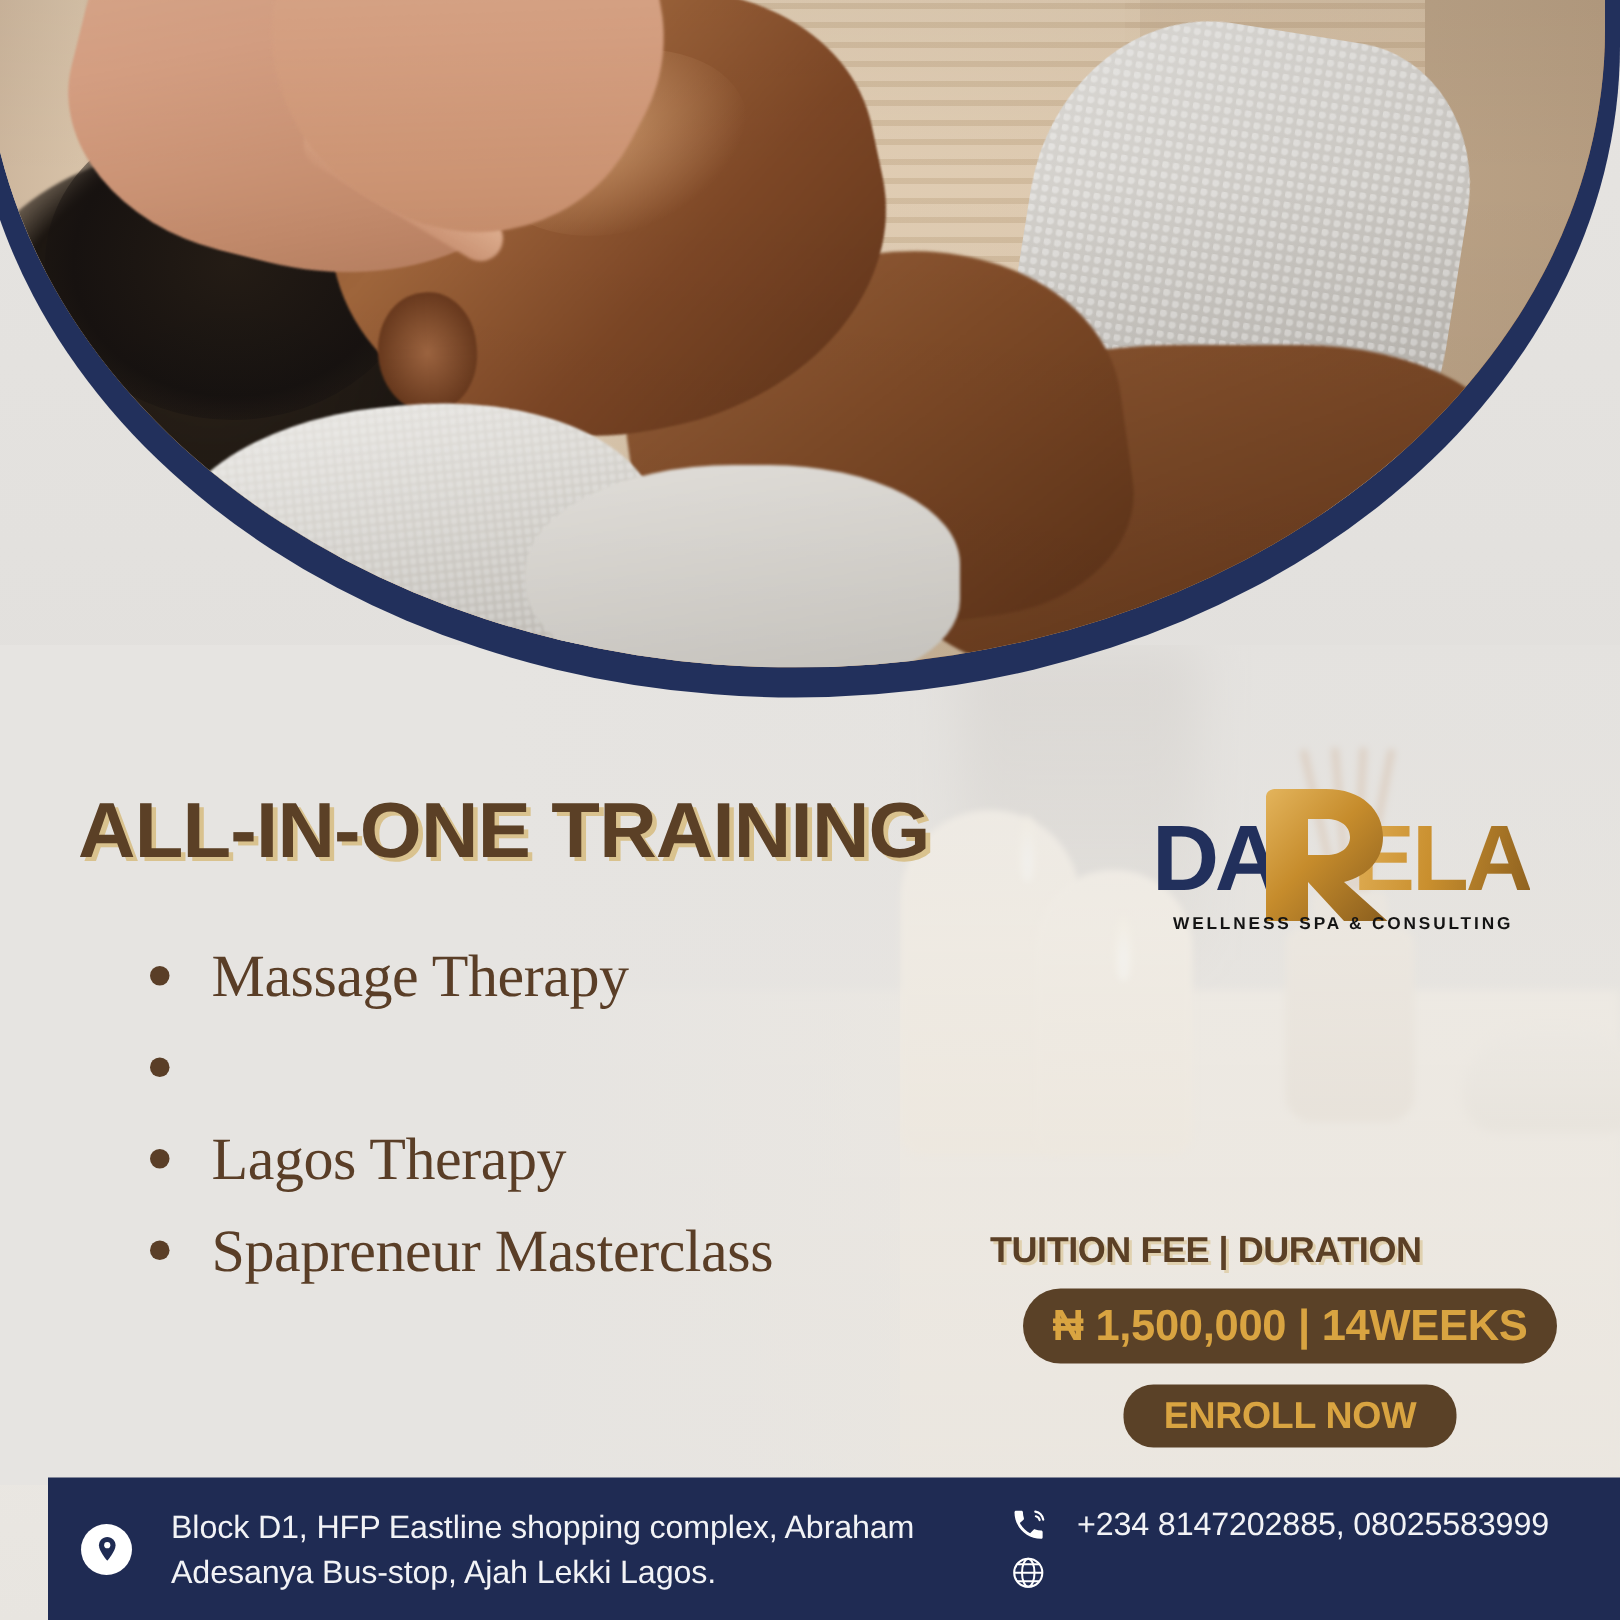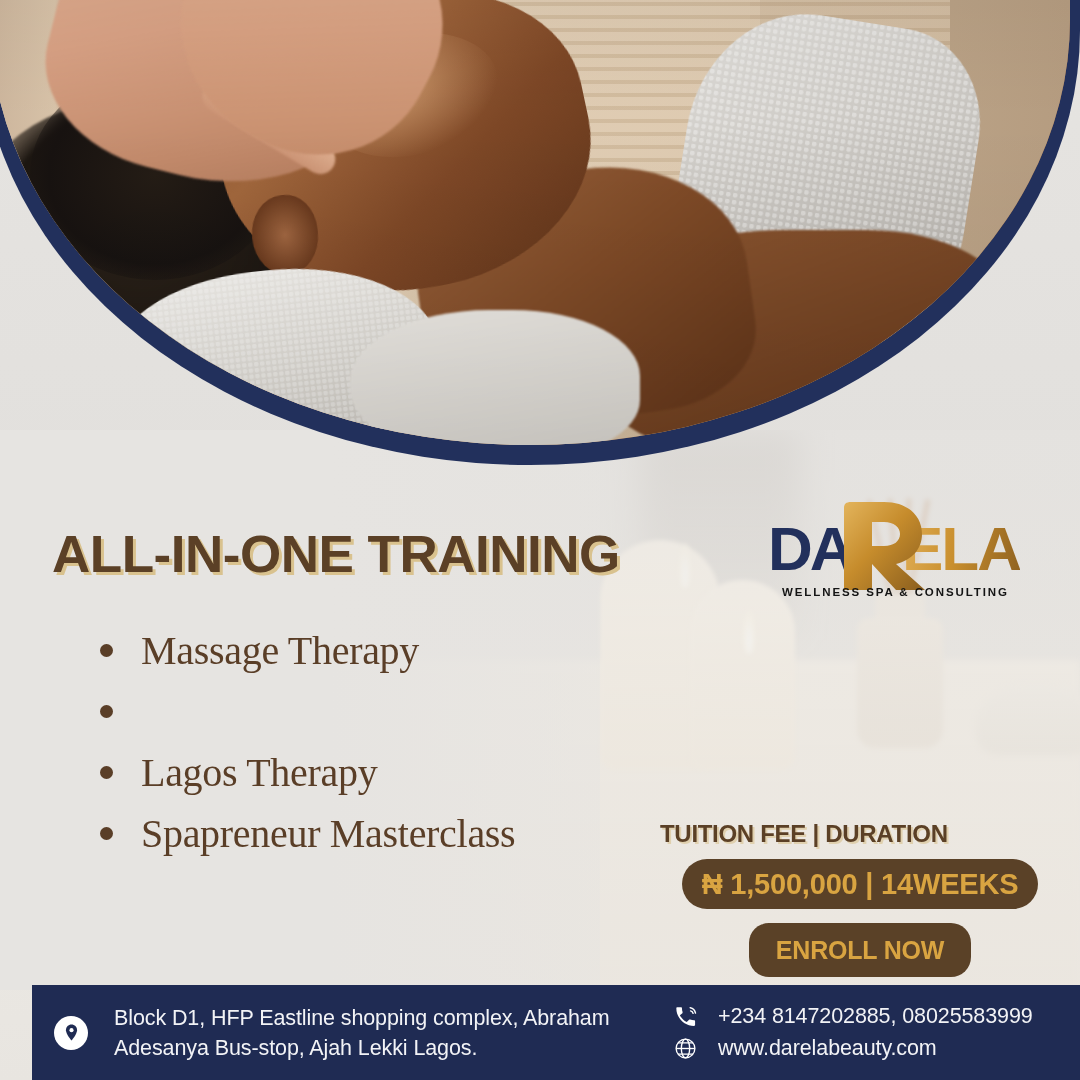--- a/index.html
+++ b/index.html
@@ -224,21 +224,21 @@
     letter-spacing:-0.5px;
     color:#5B4026;
     text-shadow:3px 3px 0 #D9C28E;
     font-stretch:condensed;
     transform:scaleX(1.02);
     transform-origin:left center;
     white-space:nowrap;
   }
 
   
-  .logo { position:absolute; left:760px; top:504px; width:262px; height:110px; }
+  .logo { position:absolute; left:760px; top:528px; width:262px; height:110px; }
   .logo-word {
     position:absolute; left:0; top:10px; width:262px; height:66px;
   }
   .logo-da {
     position:absolute; left:8px; top:6px;
     font-size:62px; font-weight:bold; letter-spacing:-3px;
     color:#22305C; line-height:58px;
   }
   .logo-ela {
     position:absolute; left:142px; top:6px;
@@ -280,21 +280,21 @@
     white-space:nowrap;
   }
   .price-pill {
     margin:11px auto 0; width:356px; height:50px;
     background:#5A4127; border-radius:25px;
     display:flex; align-items:center; justify-content:center;
     color:#D9A441; font-size:29px; font-weight:bold; letter-spacing:-0.2px;
     white-space:nowrap;
   }
   .enroll-pill {
-    margin:14px auto 0; width:222px; height:54px;
+    margin:14px auto 0; width:222px; height:42px;
     background:#5A4127; border-radius:20px;
     display:flex; align-items:center; justify-content:center;
     color:#D9A441; font-size:25px; font-weight:bold; letter-spacing:-0.2px;
     cursor:pointer; white-space:nowrap;
   }
 
   
   .footer {
     position:absolute; left:0; bottom:0; width:1080px; height:95px;
     background:#1F2B53;
@@ -438,18 +438,17 @@
       </div>
       <div class="f-row">
         <span class="f-ico">
           <svg width="25" height="25" viewBox="0 0 24 24" fill="none" stroke="#FFFFFF" stroke-width="1.3">
             <circle cx="12" cy="12" r="9"></circle>
             <ellipse cx="12" cy="12" rx="4" ry="9"></ellipse>
             <line x1="3" y1="12" x2="21" y2="12"></line>
             <path d="M4.6 6.6h14.8M4.6 17.4h14.8"></path>
           </svg>
         </span>
-        <span class="f-txt">www.darelabeauty.com</span>
       </div>
     </div>
   </div>
 
 </div>
 
 </body></html>

